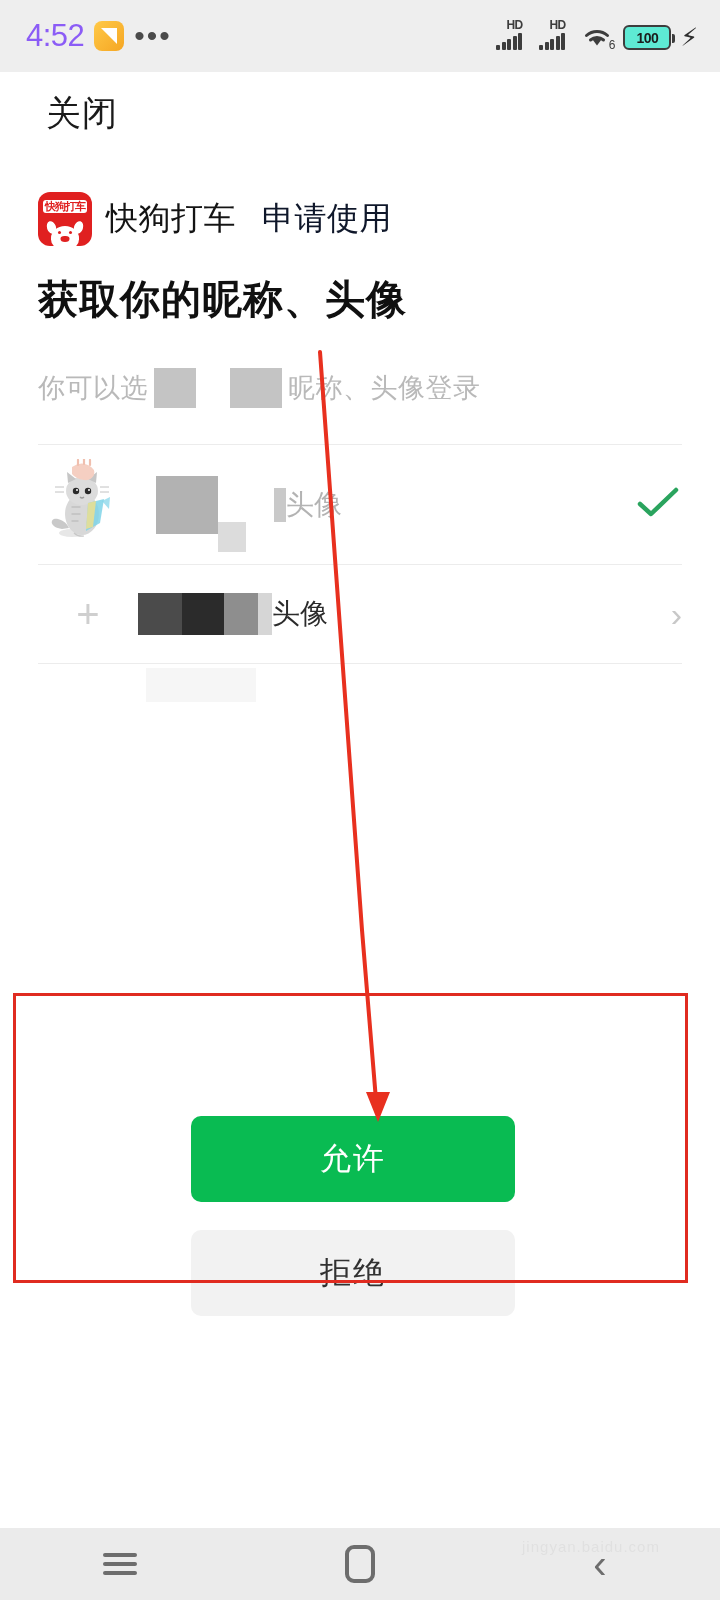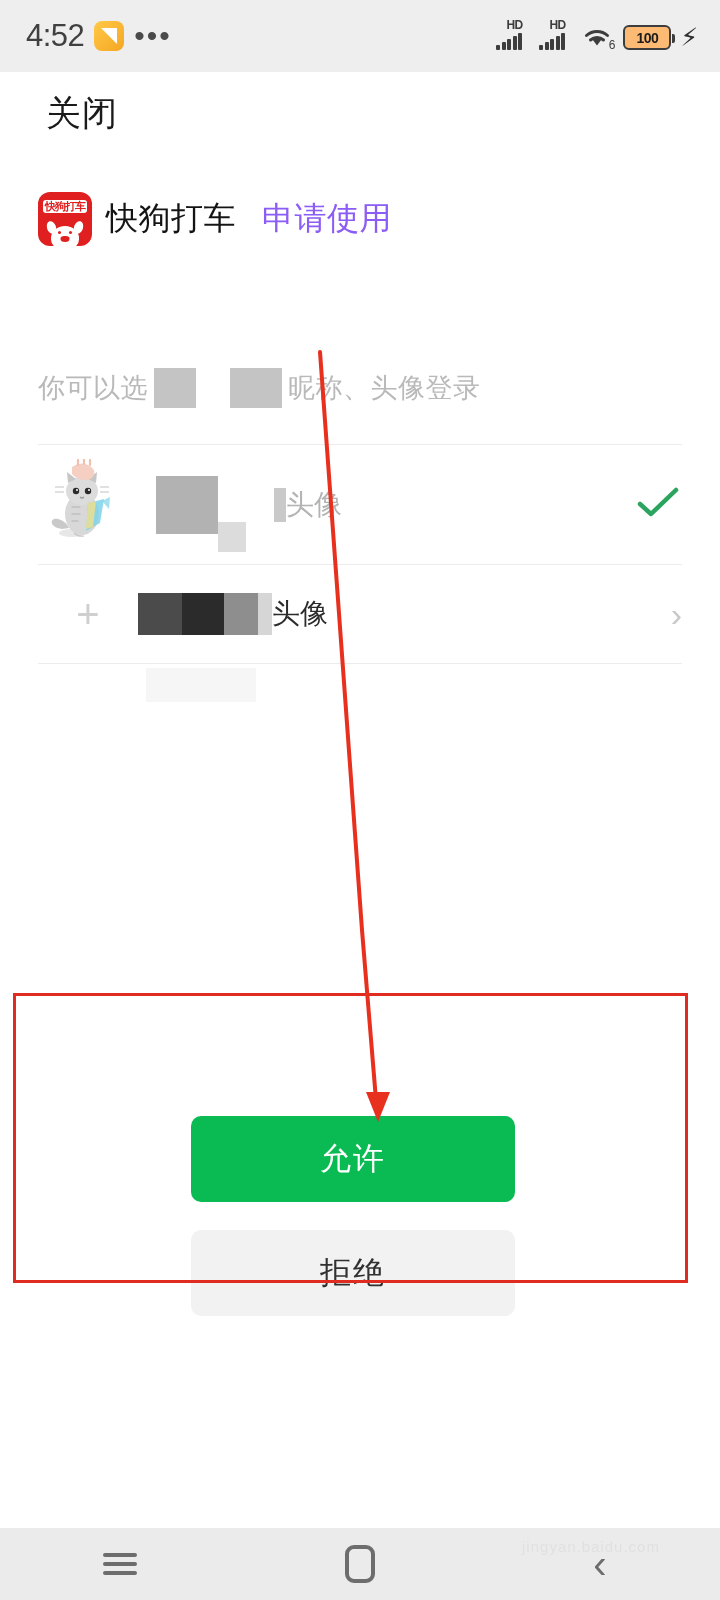--- a/index.html
+++ b/index.html
@@ -12,21 +12,21 @@
   }
 
   
   .statusbar{
     position:absolute; left:0; top:0; width:720px; height:72px;
     background:#eeeeee;
     display:flex; align-items:center; justify-content:space-between;
     padding:0 22px 0 26px;
   }
   .sb-left{ display:flex; align-items:center; gap:10px; }
-  .sb-time{ font-size:31px; color:#404040; letter-spacing:-.5px; font-weight:400; }
+  .sb-time{ font-size:31px; color:#8b5cf6; letter-spacing:-.5px; font-weight:400; }
   .sb-appicon{
     width:30px; height:30px; border-radius:8px;
     background:linear-gradient(135deg,#ffc947 0%,#f5a623 100%);
     position:relative;
   }
   .sb-appicon::after{
     content:""; position:absolute; left:7px; top:7px;
     width:0; height:0; border-style:solid; border-width:0 16px 16px 0;
     border-color:transparent #ffffff transparent transparent;
   }
@@ -43,21 +43,21 @@
   .sig .bars i:nth-child(2){ height:8px; }
   .sig .bars i:nth-child(3){ height:11px; }
   .sig .bars i:nth-child(4){ height:14px; }
   .sig .bars i:nth-child(5){ height:17px; }
   .wifi{ position:relative; width:32px; height:26px; }
   .wifi svg{ position:absolute; left:0; top:2px; }
   .wifi .six{ position:absolute; right:-1px; bottom:-2px; font-size:12px; color:#3d3d3d; }
   .batt{
     width:48px; height:25px; border:2.5px solid #3d3d3d; border-radius:6px;
     display:flex; align-items:center; justify-content:center; position:relative;
-    background:#fdba74;
+    background:#5eead4;
   }
   .batt span{ font-size:14px; font-weight:bold; color:#1b1b1b; letter-spacing:-.5px; }
   .batt::after{
     content:""; position:absolute; right:-6px; top:7px; width:3.5px; height:9px;
     background:#3d3d3d; border-radius:0 2px 2px 0;
   }
   .bolt{ font-size:25px; color:#2e2e2e; line-height:1; }
 
   
   .screen{ position:absolute; left:0; top:72px; width:720px; height:1456px; background:#ffffff; }
@@ -90,21 +90,21 @@
   }
   .app-logo .ear-l{ left:9px; transform:rotate(-18deg); }
   .app-logo .ear-r{ right:9px; transform:rotate(18deg); }
   .app-logo .eye{ position:absolute; bottom:12px; width:3px; height:3px; background:#e02020; border-radius:50%; }
   .app-logo .eye.l{ left:20px; } .app-logo .eye.r{ right:20px; }
   .app-logo .nose{
     position:absolute; bottom:4px; left:50%; transform:translateX(-50%);
     width:9px; height:6px; background:#e02020; border-radius:50% 50% 60% 60%;
   }
   .app-name{ font-size:32px; color:#141414; letter-spacing:.5px; }
-  .app-action{ font-size:32px; color:#8b5cf6; letter-spacing:.5px; margin-left:12px; }
+  .app-action{ font-size:32px; color:#0f172a; letter-spacing:.5px; margin-left:12px; }
 
   .perm-title{
     position:absolute; left:38px; top:200px;
     font-size:40px; font-weight:bold; color:#101010; letter-spacing:1px;
   }
 
   .perm-sub{
     position:absolute; left:38px; top:296px;
     font-size:27px; color:#b9b9b9; letter-spacing:.5px;
     display:flex; align-items:center;
@@ -233,20 +233,21 @@
         <div class="ear-r"></div>
       <div class="dog"></div>
       <div class="eye l"></div>
         <div class="eye r"></div>
       <div class="nose"></div>
     </div>
     <span class="app-name">快狗打车</span>
     <span class="app-action">申请使用</span>
   </div>
 
+  <div class="perm-title">获取你的昵称、头像</div>
 
   <div class="perm-sub">
     <span>你可以选</span>
     <span class="redact" style="width:42px;height:40px;margin:0 6px;"></span>
     <span class="redact" style="width:52px;height:40px;margin:0 6px 0 28px;"></span>
     <span>昵称、头像登录</span>
   </div>
 
   <div class="row r1">
     <div class="avatar">

